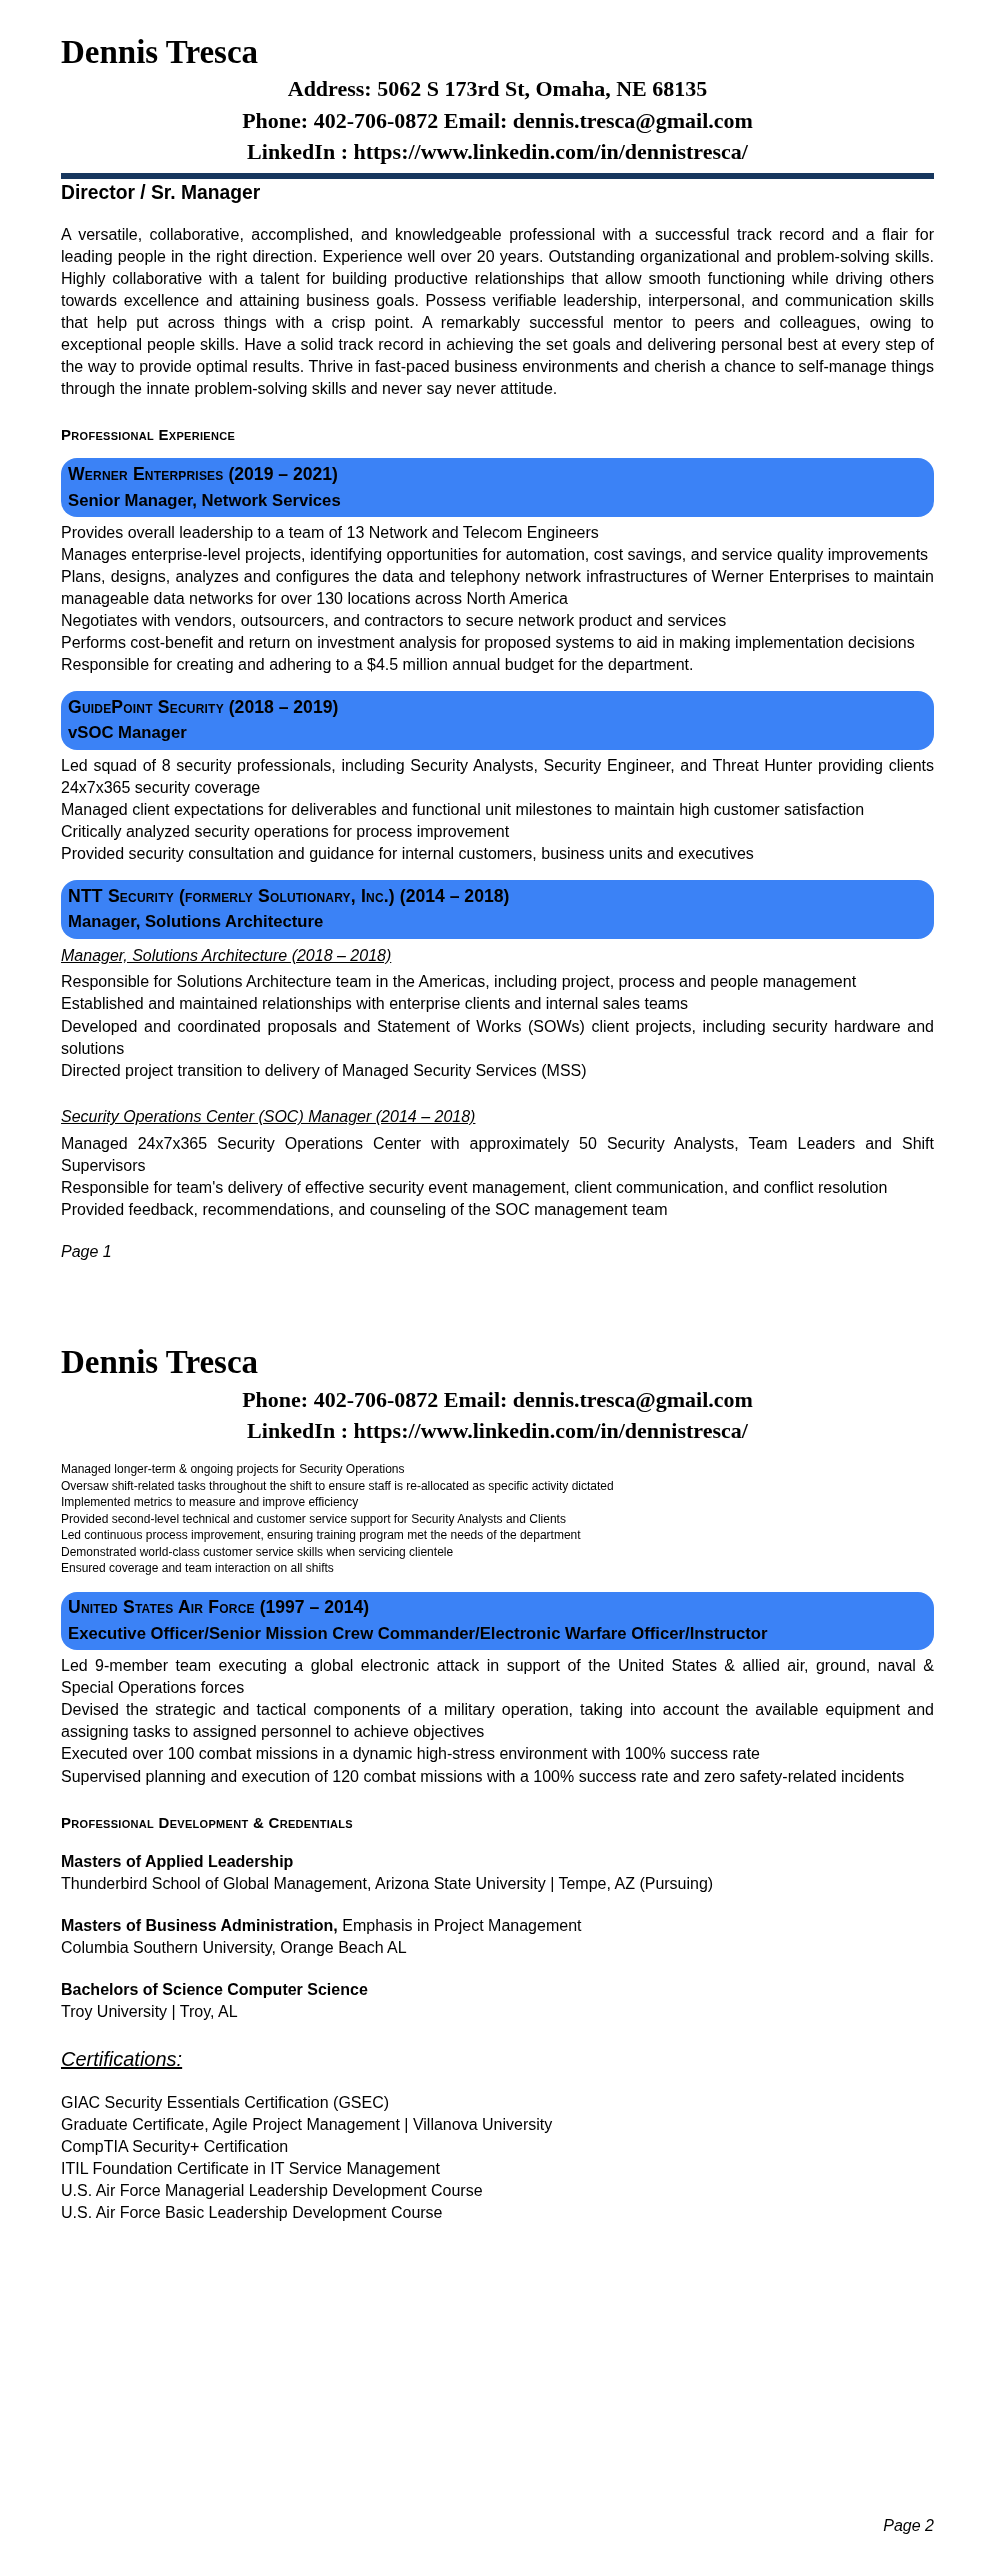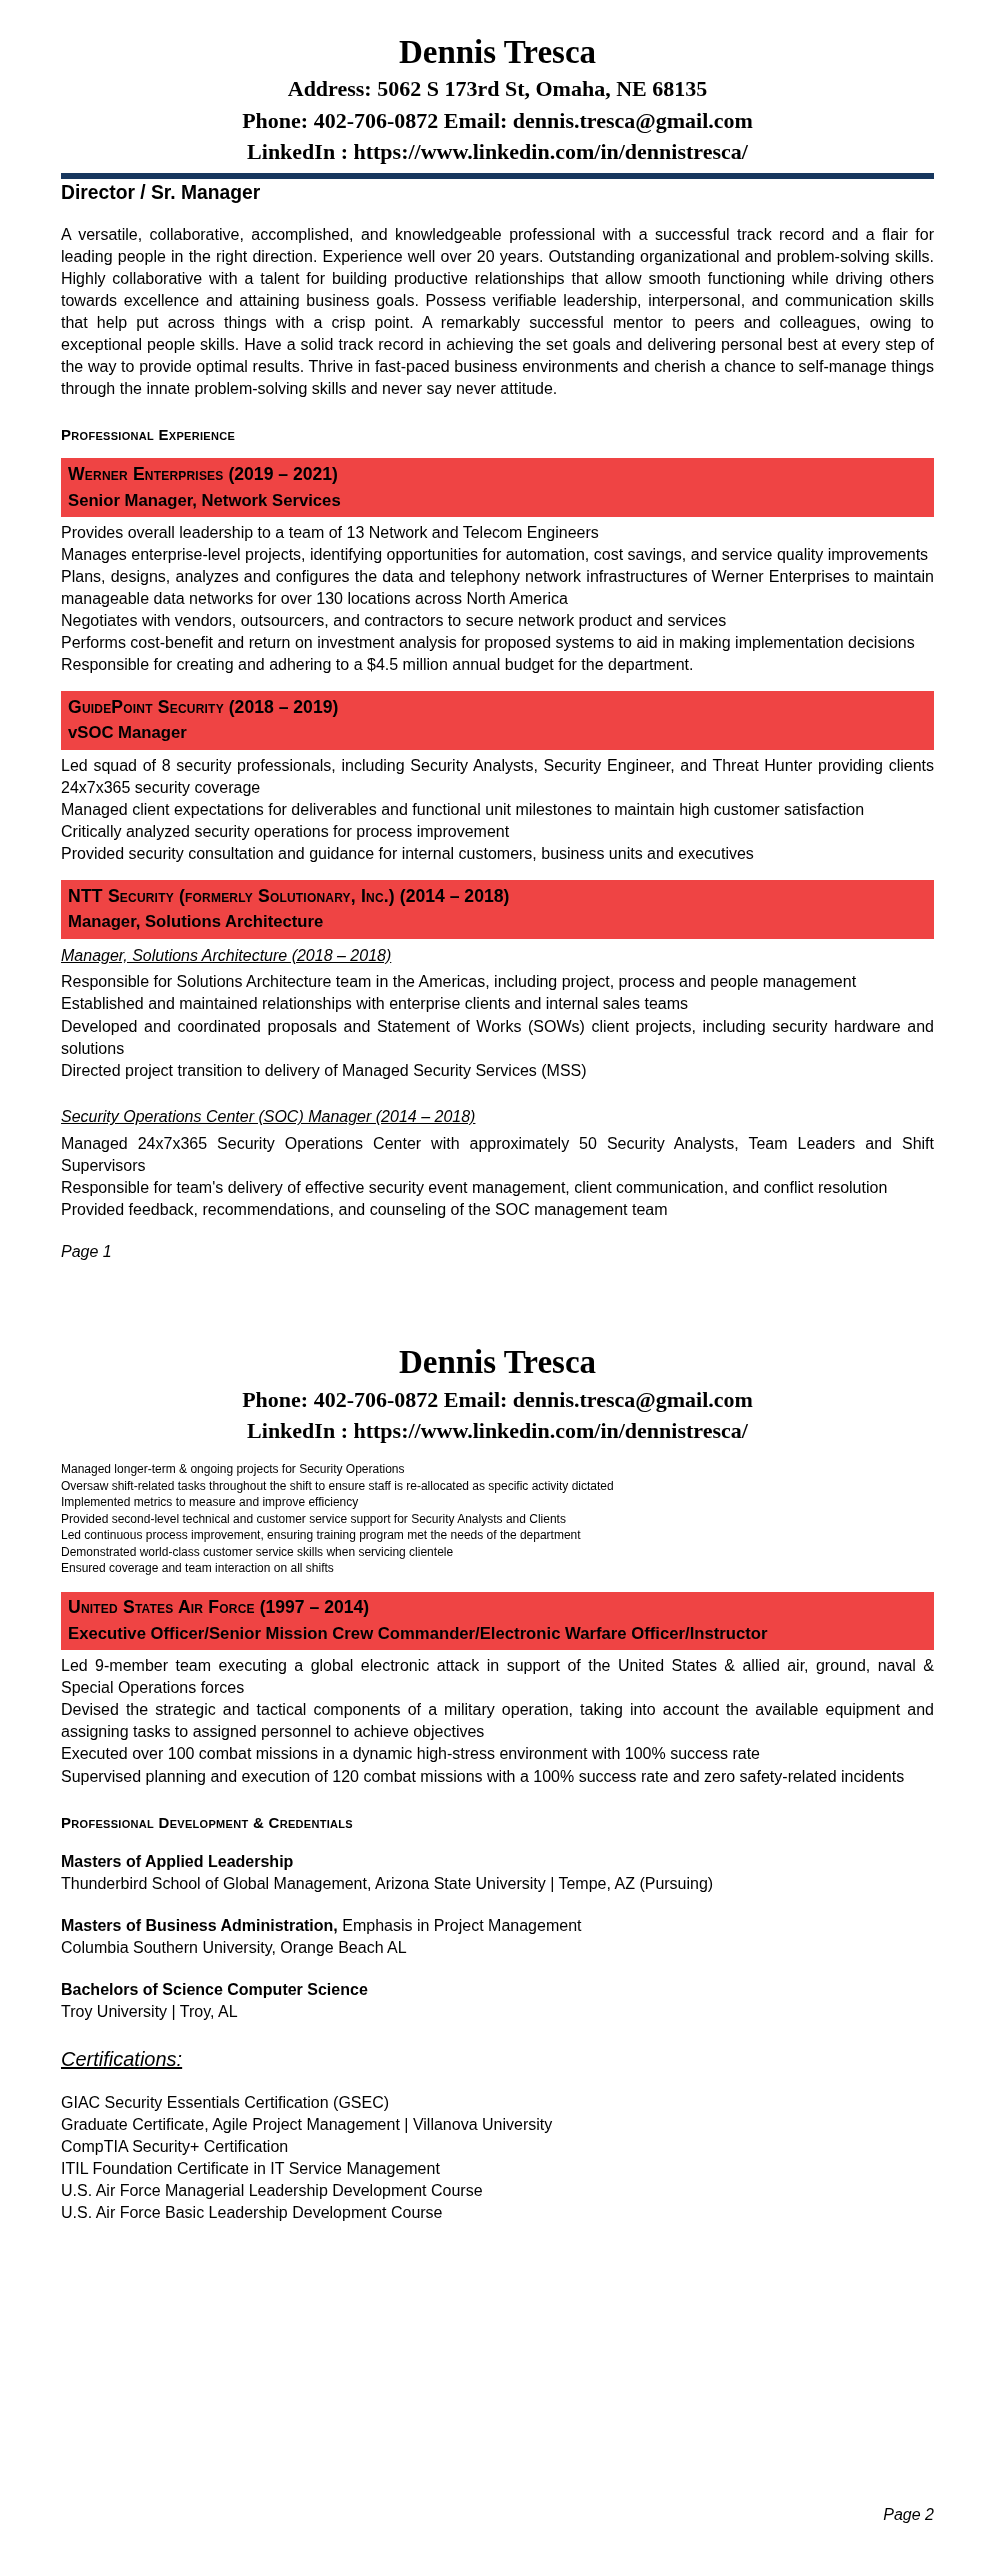--- a/index.html
+++ b/index.html
@@ -17,21 +17,20 @@
     background: #ffffff;
   }
   .page { padding: 0 61px; }
   .page--first { padding-top: 33px; }
   .page--second { margin-top: 82px; }
 
   .name {
     font-family: "Liberation Serif", serif;
     font-size: 33px;
     font-weight: 700;
-    text-align: center;
     margin: 0;
     line-height: 1.2;
   }
   .contact {
     font-family: "Liberation Serif", serif;
     font-size: 22px;
     font-weight: 700;
     text-align: center;
     margin: 2.9px 0 0;
     line-height: 1.3;
@@ -56,22 +55,23 @@
   .section-heading {
     font-variant: small-caps;
     font-weight: 700;
     font-size: 15px;
     text-align: left;
     margin: 26px 0 0;
     letter-spacing: 0.3px;
   }
   .job { margin-top: 15px; }
   .job-header {
-    background: #ef4444;
+    background: #3b82f6;
     padding: 4.7px 7px 5.9px;
+    border-radius: 16px;
   }
   .company-line {
     margin: 0;
     font-size: 17.6px;
     font-weight: 700;
     line-height: 1.3;
   }
   .company { font-variant: small-caps; letter-spacing: 0.2px; }
   .job-title {
     margin: 3.5px 0 0;
@@ -117,21 +117,21 @@
   .cert-list p { margin: 0; font-size: 16px; line-height: 1.38; }
   .page-label {
     text-align: left;
     font-style: italic;
     font-size: 16px;
     margin: 22px 0 0;
   }
   .page-label--abs {
     position: absolute;
     right: 61px;
-    bottom: 52px;
+    bottom: 41px;
     margin: 0;
   }
 </style>
 </head>
 <body>
 
 <div class="doc">
 
   <section class="page page--first">
 

